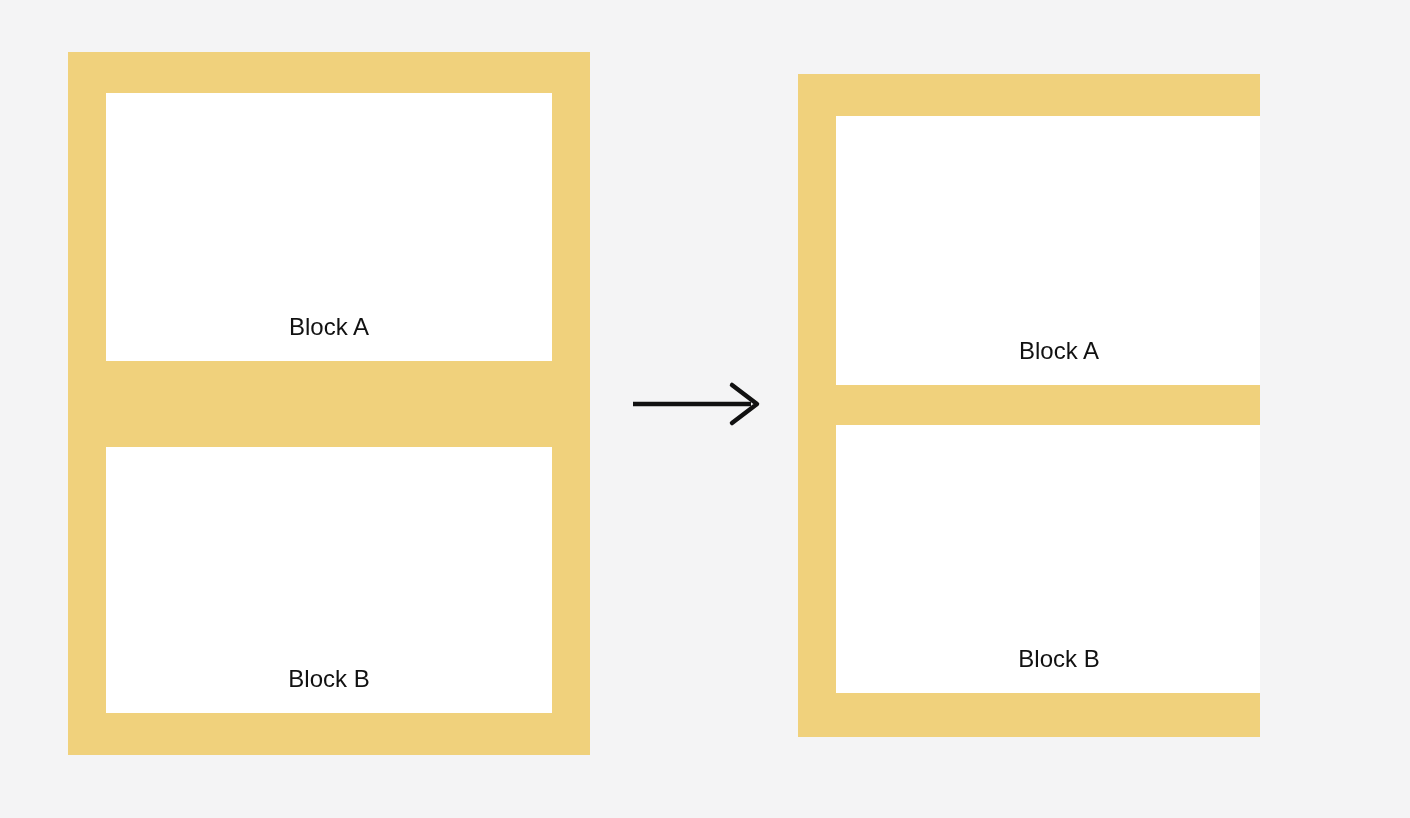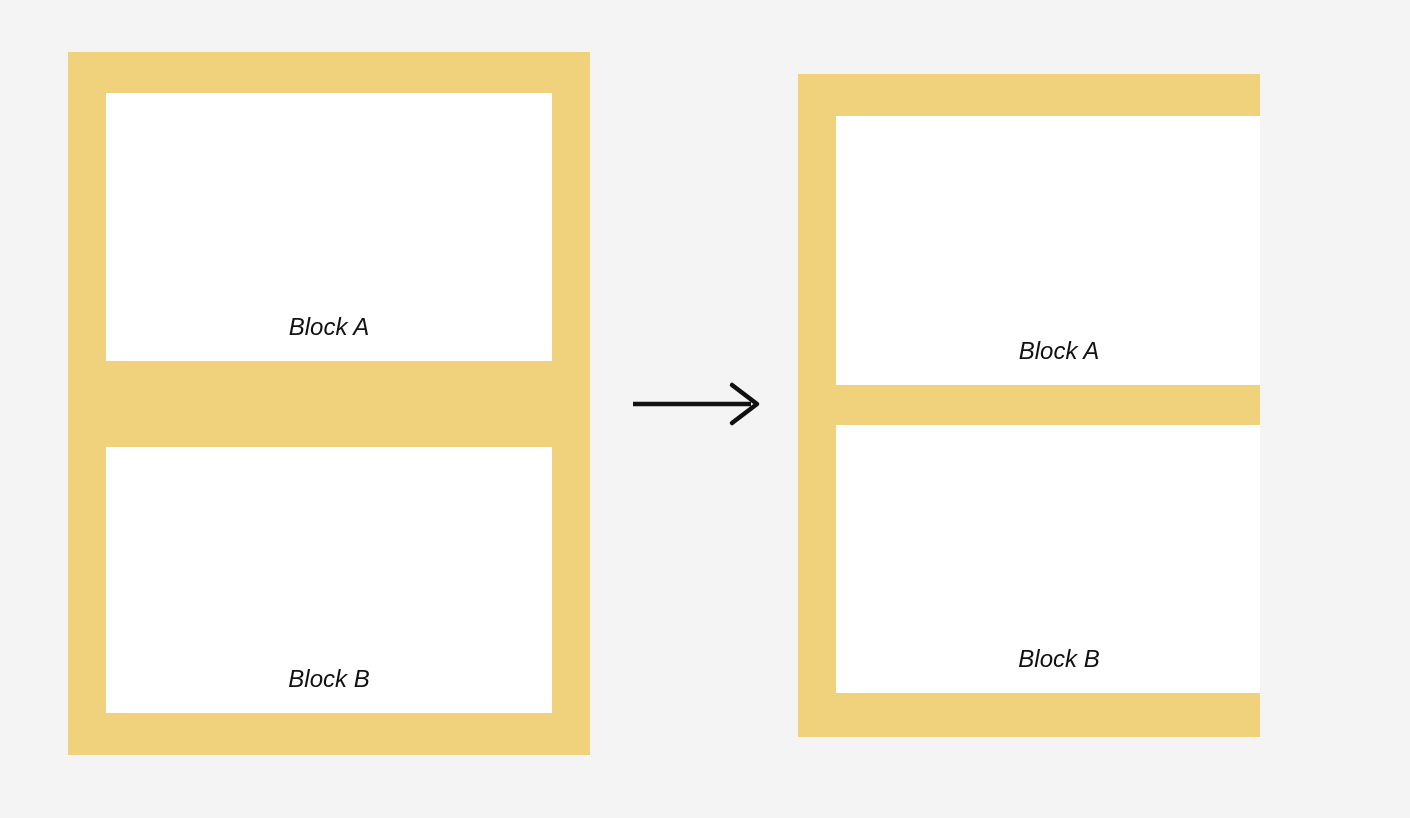--- a/index.html
+++ b/index.html
@@ -15,21 +15,20 @@
     height: 818px;
     background: var(--bg);
     font-family: "Liberation Sans", sans-serif;
     color: var(--ink);
   }
   .stage {
     position: relative;
     width: 1260px;
     height: 818px;
     overflow: hidden;
-    font-style: italic;
   }
   .container {
     position: absolute;
     background: var(--container);
   }
   .container.before {
     left: 68px;
     top: 52px;
     width: 522px;
     height: 703px;

